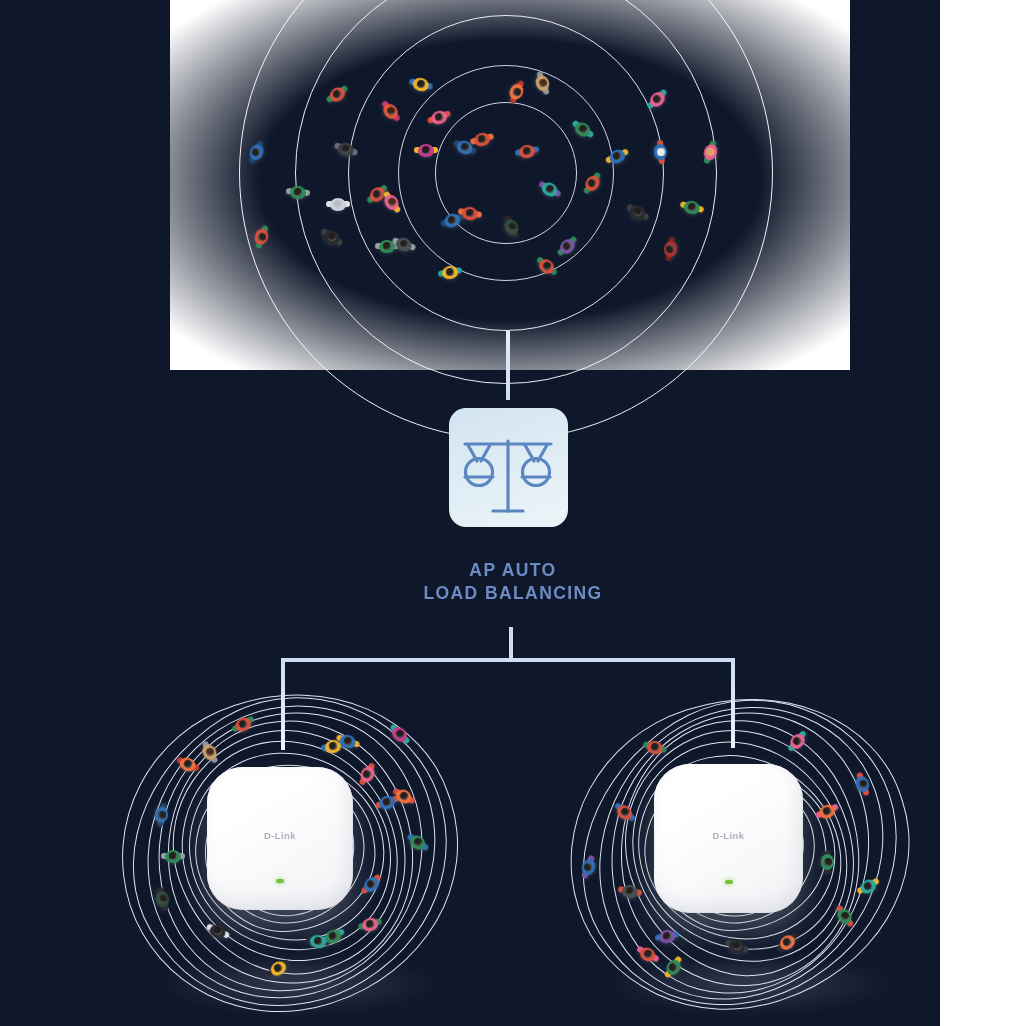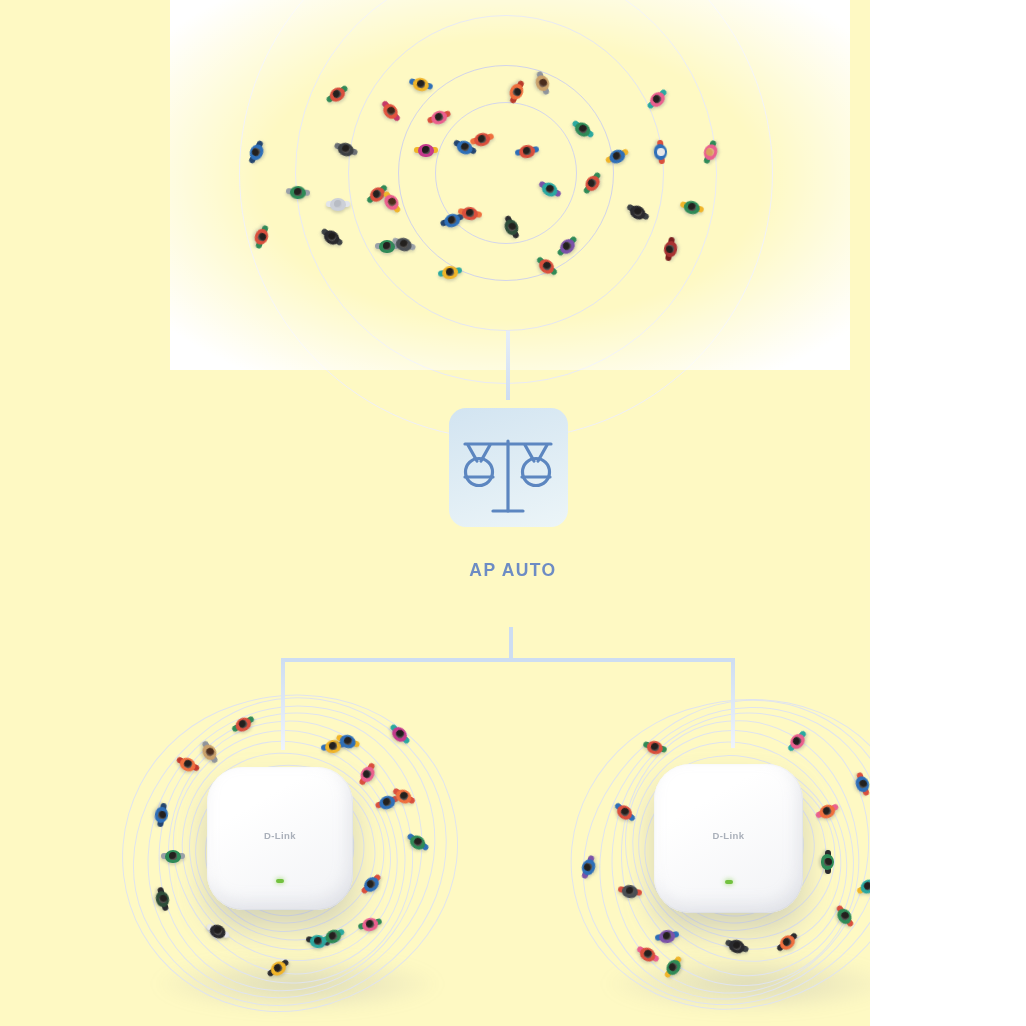--- a/index.html
+++ b/index.html
@@ -1,17 +1,17 @@
 <!DOCTYPE html>
 <html style="--accent-text: #6d8cc4; --line-blue: #cdddf2; --icon-stroke: #5c86c0; --icon-bg-top: #d2e4f1; --icon-bg-bottom: #ecf5f8; --contour-gray: #e0e4ee; --led-green: #72c13e; --logo-gray: #aab0ba;"><head>
 <meta charset="utf-8">
 <style>
   html,body{margin:0;padding:0;background:#fff;}
   .canvas{
-    position:relative;width:870px;height:1026px;overflow:hidden;background:#fef9c3;
+    position:relative;width:940px;height:1026px;overflow:hidden;background:#0f172a;
     font-family:"Liberation Sans",sans-serif;
   }
   .layer{position:absolute;left:0;top:0;width:1026px;height:1026px;pointer-events:none;}
 
   
   .ring{position:absolute;border-radius:50%;border:1.5px solid #e6e7f2;}
   .rings-fade{
     position:absolute;left:170px;top:-10px;width:680px;height:380px;
     background:radial-gradient(ellipse at center, rgba(255,255,255,0) 52%, #ffffff 90%);
   }
@@ -289,20 +289,21 @@
         <line x1="76" y1="37" x2="85" y2="53"></line>
         <line x1="98" y1="37" x2="89" y2="53"></line>
         <circle cx="87" cy="64" r="13.5"></circle>
         <line x1="73" y1="69" x2="101" y2="69"></line>
       </g>
     </svg>
   </div>
 
   <div class="title">
     <div>AP AUTO</div>
+    <div>LOAD BALANCING</div>
   </div>
 
   <div class="line stub-center"></div>
   <div class="line line-h"></div>
   <div class="line stub-left"></div>
   <div class="line stub-right"></div>
 
   <div class="cloud-shadow" id="cloud-shadow-0"></div>
   <div class="cloud-shadow" id="cloud-shadow-1"></div>
   <div class="cloud" style="left: 290px; top: 852px;">

